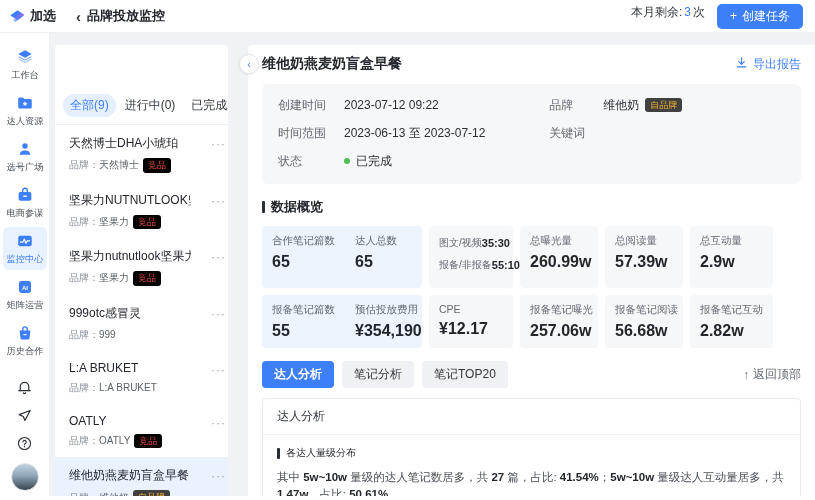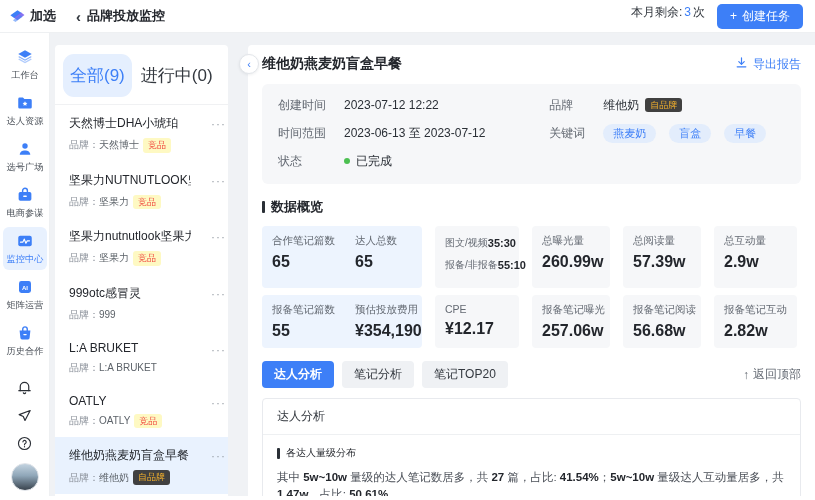--- a/index.html
+++ b/index.html
@@ -26,30 +26,30 @@
   .nav-item.active{background:#e8f1fe;}
   .nav-item.active .nav-label{color:#3d7ff7;}
   .nav-bottom{margin-top:auto;display:flex;flex-direction:column;align-items:center;gap:11px;padding-bottom:10px;}
   .nav-bottom svg{width:17px;height:17px;cursor:pointer;}
   .avatar{width:26px;height:26px;border-radius:50%;cursor:pointer;
       background:linear-gradient(180deg,#c3d3e0 0%,#8fa6b8 45%,#39434d 100%);border:1px solid #dfe3e8;}
   .content{flex:1;position:relative;background:#f0f2f5;}
   
   .list-panel{position:absolute;left:5px;top:12px;bottom:0;width:173px;background:#fff;border-radius:4px 4px 0 0;overflow:hidden;}
   .lp-tabs{display:flex;align-items:center;gap:2px;padding:9px 8px 7px;border-bottom:1px solid #f0f1f3;}
-  .lp-tab{padding:10px 7px;border-radius:11px;font-size:17px;color:#33383f;cursor:pointer;white-space:nowrap;}
+  .lp-tab{padding:3px 7px;border-radius:11px;font-size:12px;color:#33383f;cursor:pointer;white-space:nowrap;margin-top:40px;}
   .lp-tab.active{background:#e5effe;color:#3d7ff7;}
   .task-item{display:flex;align-items:flex-start;padding:10px 2px 9px 14px;cursor:pointer;}
   .task-item.selected{background:#e9f2fe;}
   .ti-main{min-width:0;}
   .ti-title{font-size:12px;font-weight:500;color:#23262c;margin-bottom:6px;white-space:nowrap;overflow:hidden;max-width:122px;}
   .ti-sub{font-size:10px;color:#8a9099;display:flex;align-items:center;gap:4px;white-space:nowrap;}
   .ti-brand b{font-weight:400;color:#5c6269;}
   .badge{font-size:9px;padding:1px 5px;border-radius:3px;line-height:1.4;}
-  .badge.red{color:#f0483e;background:#fef9c3;}
+  .badge.red{color:#f0483e;background:#000000;}
   .badge.yellow{color:#f3b02c;background:#404040;}
   .more{margin-left:auto;color:#9aa0a8;font-size:12px;letter-spacing:1px;cursor:pointer;line-height:1;padding-top:3px;}
   .pager{display:flex;justify-content:center;align-items:center;gap:14px;padding:13px 0;font-size:11px;color:#c0c5cc;}
   .pg-num{color:#3d7ff7;cursor:pointer;}
   .pg-arrow{cursor:pointer;}
   
   .detail-panel{position:absolute;left:198px;right:0;top:12px;bottom:0;background:#fff;border-radius:4px 0 0 0;padding:10px 14px 0 14px;}
   .collapse-btn{position:absolute;left:-9px;top:9px;width:18px;height:18px;border-radius:50%;background:#fff;
       border:1px solid #e3e6ea;color:#3d7ff7;display:flex;align-items:center;justify-content:center;
       font-size:11px;cursor:pointer;box-shadow:0 1px 3px rgba(31,41,55,.08);}
@@ -60,21 +60,21 @@
   .info-col{flex:1.15;}
   .info-col.right{flex:1;}
   .info-row{display:flex;align-items:center;margin-bottom:10px;font-size:12px;min-height:18px;}
   .ilabel{width:66px;color:#646a73;flex:none;}
   .info-col.right .ilabel{width:54px;}
   .ivalue{color:#2a2f36;display:flex;align-items:center;gap:6px;}
   .dot{width:6px;height:6px;border-radius:50%;background:#4cc051;display:inline-block;}
   .pill{background:#e3edfc;color:#3d7ff7;font-size:11px;padding:2px 10px;border-radius:11px;margin-right:7px;}
   .sec-title{font-size:13px;font-weight:700;color:#23262c;display:flex;align-items:center;margin:14px 0 10px;}
   .sec-title::before{content:"";width:3px;height:12px;background:#2a2f36;border-radius:1px;margin-right:6px;}
-  .metric-grid{display:grid;grid-template-columns:160px 84px 78px 78px 83px;gap:13px;margin-bottom:7px;}
+  .metric-grid{display:grid;grid-template-columns:160px 84px 78px 78px 83px;gap:7px;margin-bottom:7px;}
   .mcard{background:#f6f7f9;border-radius:4px;padding:8px 10px;box-sizing:border-box;}
   .mcard.highlight{background:#edf4fe;}
   .mcard.pair{display:flex;gap:20px;}
   .mlabel{font-size:10.5px;color:#646a73;margin-bottom:5px;white-space:nowrap;}
   .mvalue{font-size:16px;font-weight:700;color:#23262c;white-space:nowrap;}
   .rrow{display:flex;justify-content:space-between;align-items:center;margin:2px 0 8px;}
   .rlabel{font-size:10px;color:#646a73;white-space:nowrap;}
   .rvalue{font-size:11px;font-weight:700;color:#23262c;}
   .an-tabs{display:flex;align-items:center;gap:8px;margin:13px 0 10px;}
   .an-tab{padding:5px 12px;border-radius:4px;background:#eff1f4;font-size:12px;color:#33383f;cursor:pointer;white-space:nowrap;}
@@ -292,21 +292,21 @@
                 <path d="M4 20h16"></path>
             </svg>
             <span>导出报告</span>
           </span>
         </div>
 
         <div class="info-card">
           <div class="info-col">
             <div class="info-row">
               <span class="ilabel">创建时间</span>
-              <span class="ivalue">2023-07-12 12:22</span>
+              <span class="ivalue">2023-07-12 09:22</span>
             </div>
             <div class="info-row">
               <span class="ilabel">时间范围</span>
               <span class="ivalue">2023-06-13 至 2023-07-12</span>
             </div>
             <div class="info-row">
               <span class="ilabel">状态</span>
               <span class="ivalue">
                 <i class="dot"></i>
                 <span>已完成</span>
@@ -316,25 +316,20 @@
           <div class="info-col right">
             <div class="info-row">
               <span class="ilabel">品牌</span>
               <span class="ivalue">
                 <span>维他奶</span>
                 <span class="badge yellow">自品牌</span>
               </span>
             </div>
             <div class="info-row">
               <span class="ilabel">关键词</span>
-              <span class="ivalue">
-                <span class="pill">燕麦奶</span>
-                <span class="pill">盲盒</span>
-                <span class="pill">早餐</span>
-              </span>
             </div>
           </div>
         </div>
 
         <div class="sec-title">数据概览</div>
 
         <div class="metric-grid">
           <div class="mcard highlight pair">
             <div class="mcol">
               <div class="mlabel">合作笔记篇数</div>

